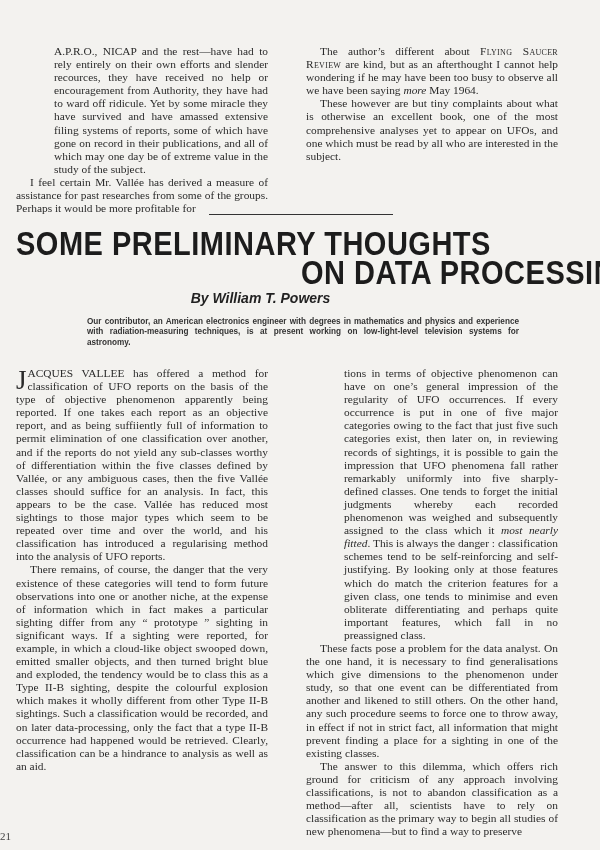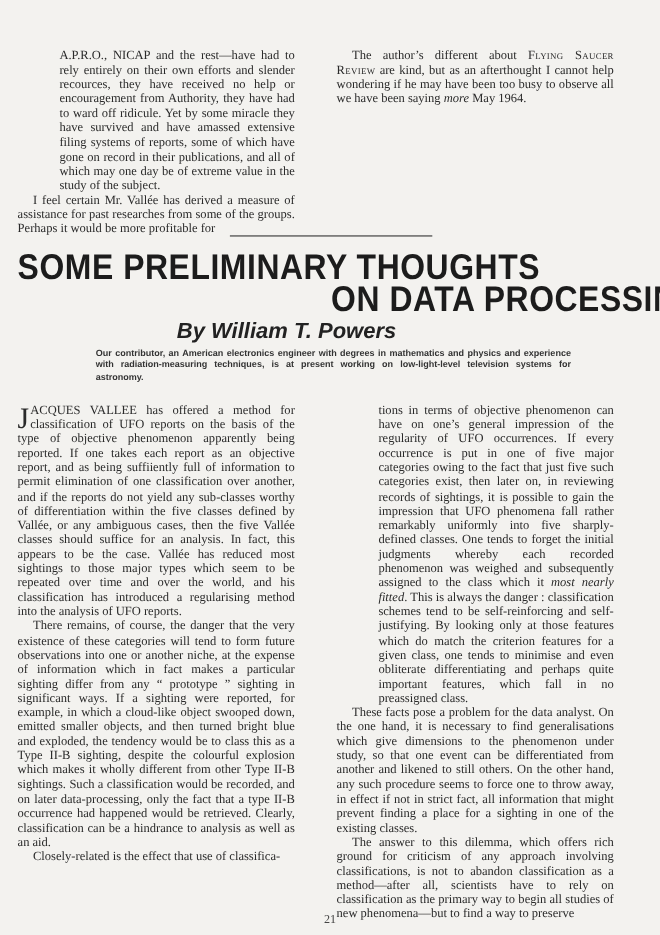--- a/index.html
+++ b/index.html
@@ -39,71 +39,71 @@
     transform-origin: left top;
     white-space: nowrap;
   }
   .title1 { left: 16px; top: 226px; }
   .title2 { left: 301px; top: 255px; }
   .byline {
     position: absolute; left: 0; width: 491px; top: 290px;
     text-align: center;
     font-family: "Liberation Sans", "DejaVu Sans", sans-serif;
     font-weight: bold; font-style: italic;
-    font-size: 20px; color: #222;
+    font-size: 14px; color: #222;
     padding-left: 30px; box-sizing: border-box;
   }
   .intro {
     position: absolute; left: 87px; top: 317px; width: 432px;
     font-family: "Liberation Sans", "DejaVu Sans", sans-serif;
     font-weight: bold;
     font-size: 8.2px; line-height: 10.3px;
     color: #333;
     text-align: justify;
   }
   .bottom-left { left: 16px; top: 367px; }
   .bottom-right { left: 306px; top: 367px; }
   .dropcap {
     float: left; font-size: 27px; line-height: 22px;
     margin: 2px 1px -2px 0; font-family: "Liberation Serif", serif;
   }
   .col p.lead { text-indent: 0; }
   .page-num {
     position: absolute; left: 0; width: 600px; top: 830px;
-    text-align: center; font-size: 11px; color: #444;
+    text-align: left; font-size: 11px; color: #444;
   }
   em { font-style: italic; }
 </style>
 </head>
 <body>
 
 <div class="page">
 
   <div class="col top-left">
     <p class="noindent">A.P.R.O., NICAP and the rest—have had to rely entirely on their own efforts and slender recources, they have received no help or encouragement from Authority, they have had to ward off ridicule. Yet by some miracle they have survived and have amassed extensive filing systems of reports, some of which have gone on record in their publications, and all of which may one day be of extreme value in the study of the subject.</p>
     <p>I feel certain Mr. Vallée has derived a measure of assistance for past researches from some of the groups. Perhaps it would be more profitable for</p>
   </div>
 
   <div class="col top-right">
     <p><span>The author’s different about </span><span class="sc">Flying Saucer Review</span><span> are kind, but as an afterthought I cannot help wondering if he may have been too busy to observe all we have been saying </span><em>more</em><span> May 1964.</span></p>
+    <p>These however are but tiny complaints about what is otherwise an excellent book, one of the most comprehensive analyses yet to appear on UFOs, and one which must be read by all who are interested in the subject.</p>
   </div>
 
   <div class="rule"></div>
 
   <div class="title title1">SOME PRELIMINARY THOUGHTS</div>
   <div class="title title2">ON DATA PROCESSING</div>
 
   <div class="byline">By William T. Powers</div>
 
   <div class="intro">Our contributor, an American electronics engineer with degrees in mathematics and physics and experience with radiation-measuring techniques, is at present working on low-light-level television systems for astronomy.</div>
 
   <div class="col bottom-left">
     <p class="lead"><span class="dropcap">J</span><span>ACQUES VALLEE has offered a method for classification of UFO reports on the basis of the type of objective phenomenon apparently being reported. If one takes each report as an objective report, and as being suffiiently full of information to permit elimination of one classification over another, and if the reports do not yield any sub-classes worthy of differentiation within the five classes defined by Vallée, or any ambiguous cases, then the five Vallée classes should suffice for an analysis. In fact, this appears to be the case. Vallée has reduced most sightings to those major types which seem to be repeated over time and over the world, and his classification has introduced a regularising method into the analysis of UFO reports.</span></p>
     <p>There remains, of course, the danger that the very existence of these categories will tend to form future observations into one or another niche, at the expense of information which in fact makes a particular sighting differ from any “ prototype ” sighting in significant ways. If a sighting were reported, for example, in which a cloud-like object swooped down, emitted smaller objects, and then turned bright blue and exploded, the tendency would be to class this as a Type II-B sighting, despite the colourful explosion which makes it wholly different from other Type II-B sightings. Such a classification would be recorded, and on later data-processing, only the fact that a type II-B occurrence had happened would be retrieved. Clearly, classification can be a hindrance to analysis as well as an aid.</p>
-    <p>Closely-related is the effect that use of classifica-</p>
   </div>
 
   <div class="col bottom-right">
     <p class="noindent"><span>tions in terms of objective phenomenon can have on one’s general impression of the regularity of UFO occurrences. If every occurrence is put in one of five major categories owing to the fact that just five such categories exist, then later on, in reviewing records of sightings, it is possible to gain the impression that UFO phenomena fall rather remarkably uniformly into five sharply-defined classes. One tends to forget the initial judgments whereby each recorded phenomenon was weighed and subsequently assigned to the class which it </span><em>most nearly fitted</em><span>. This is always the danger : classification schemes tend to be self-reinforcing and self-justifying. By looking only at those features which do match the criterion features for a given class, one tends to minimise and even obliterate differentiating and perhaps quite important features, which fall in no preassigned class.</span></p>
     <p>These facts pose a problem for the data analyst. On the one hand, it is necessary to find generalisations which give dimensions to the phenomenon under study, so that one event can be differentiated from another and likened to still others. On the other hand, any such procedure seems to force one to throw away, in effect if not in strict fact, all information that might prevent finding a place for a sighting in one of the existing classes.</p>
     <p>The answer to this dilemma, which offers rich ground for criticism of any approach involving classifications, is not to abandon classification as a method—after all, scientists have to rely on classification as the primary way to begin all studies of new phenomena—but to find a way to preserve</p>
   </div>
 
   <div class="page-num">21</div>
 </div>

